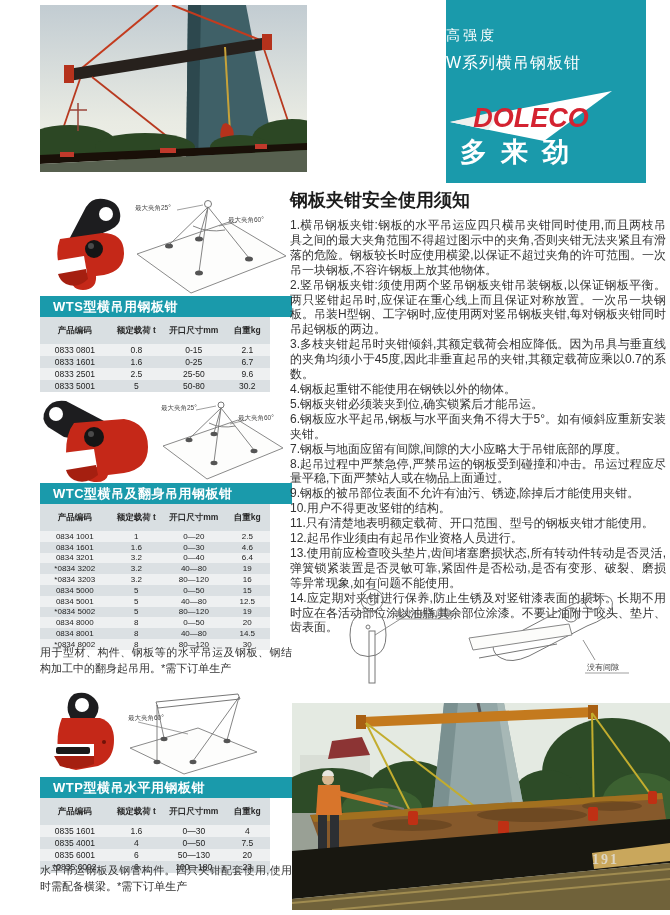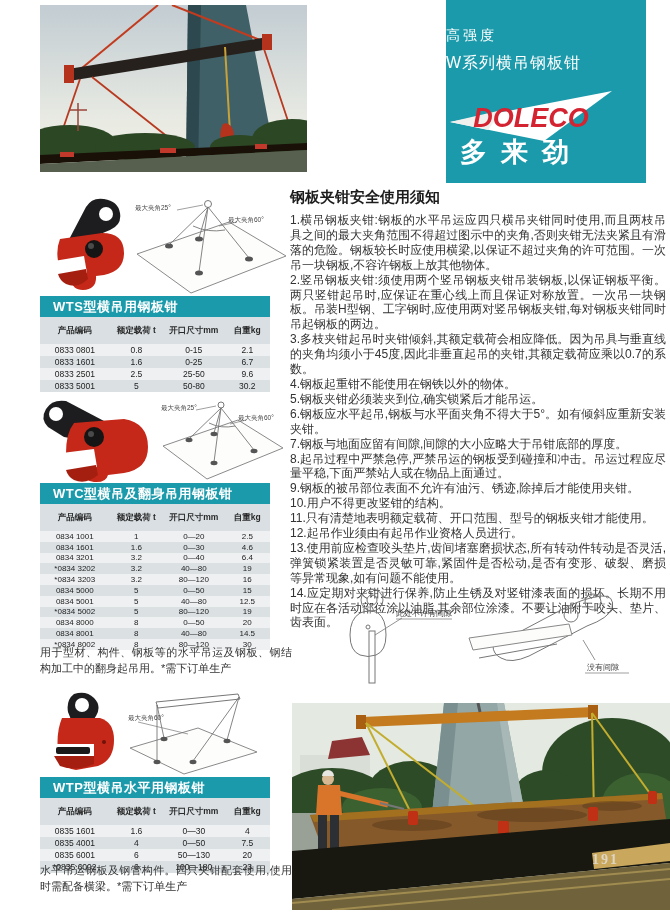--- a/index.html
+++ b/index.html
@@ -10,21 +10,21 @@
   
   #photo-top{left:40px;top:5px;width:267px;height:167px;}
   
   #teal-box{left:446px;top:0;width:200px;height:183px;background:#1a9aab;text-align:left;}
   #hdr1{margin:27px 0 0;font-size:14px;color:#fff;letter-spacing:3px;}
   #hdr2{margin:8px 0 0;font-size:16px;color:#fff;letter-spacing:1px;}
   #logo-svg{margin-top:12px;}
   #brand-cn{margin:-8px 0 0;padding-left:14px;font-size:27px;color:#fff;letter-spacing:14px;font-weight:bold;}
 
   
-  .sec-title{position:absolute;left:40px;width:230px;height:21px;line-height:21px;background:#1a9aab;
+  .sec-title{position:absolute;left:40px;width:252px;height:21px;line-height:21px;background:#1a9aab;
              color:#fff;font-size:13px;font-weight:bold;padding-left:13px;box-sizing:border-box;letter-spacing:.5px;}
   #wts-title{top:296px;} #wtc-title{top:483px;} #wtp-title{top:777px;}
   .ptable{position:absolute;left:40px;width:230px;border-collapse:collapse;table-layout:fixed;text-align:center;}
   #wts-table{top:317px;} #wtc-table{top:504px;} #wtp-table{top:798px;}
   .ptable th{background:#d9dfe2;font-size:8.5px;font-weight:bold;color:#2a2a2a;height:19px;padding:4px;}
   .ptable td{font-size:8.5px;color:#222;height:12px;padding:0;}
   .ptable th:nth-child(1){width:31%;} .ptable th:nth-child(2){width:23%;}
   .ptable th:nth-child(3){width:27%;} .ptable th:nth-child(4){width:19%;}
   .ptable tbody tr:nth-child(odd){background:#eef0f1;}
   .ptable tbody tr:nth-child(even){background:#dbe0e3;}
@@ -35,21 +35,21 @@
   
   #wts-clamp{left:52px;top:197px;width:82px;height:96px;}
   #wts-diagram{left:133px;top:196px;width:157px;height:100px;}
   #wtc-clamp{left:36px;top:397px;width:120px;height:86px;}
   #wtc-diagram{left:160px;top:398px;width:126px;height:84px;}
   #wtp-clamp{left:52px;top:692px;width:68px;height:82px;}
   #wtp-diagram{left:126px;top:692px;width:138px;height:84px;}
 
   
   #safety{left:290px;top:188px;width:376px;}
-  #safety h3{margin:0 0 6px;font-size:15px;color:#1c1c1c;}
+  #safety h3{margin:0 0 6px;font-size:18px;color:#1c1c1c;}
   #safety p{margin:0;font-size:12px;line-height:14.9px;color:#333;text-align:justify;}
   #fig-vertical{left:342px;top:585px;width:112px;height:112px;}
   #fig-horizontal{left:465px;top:588px;width:175px;height:105px;}
   .dlab{font-size:6.5px;fill:#444;font-family:"Liberation Sans","DejaVu Sans",sans-serif;}
   .flab{font-size:8px;fill:#444;font-family:"Liberation Sans","DejaVu Sans",sans-serif;}
 
   
   #photo-bottom{left:292px;top:703px;width:378px;height:207px;}
   #page-num{left:592px;top:852px;color:#ddd6c4;font-size:14px;letter-spacing:2px;
             font-family:"Liberation Serif","DejaVu Serif",serif;font-weight:bold;}

